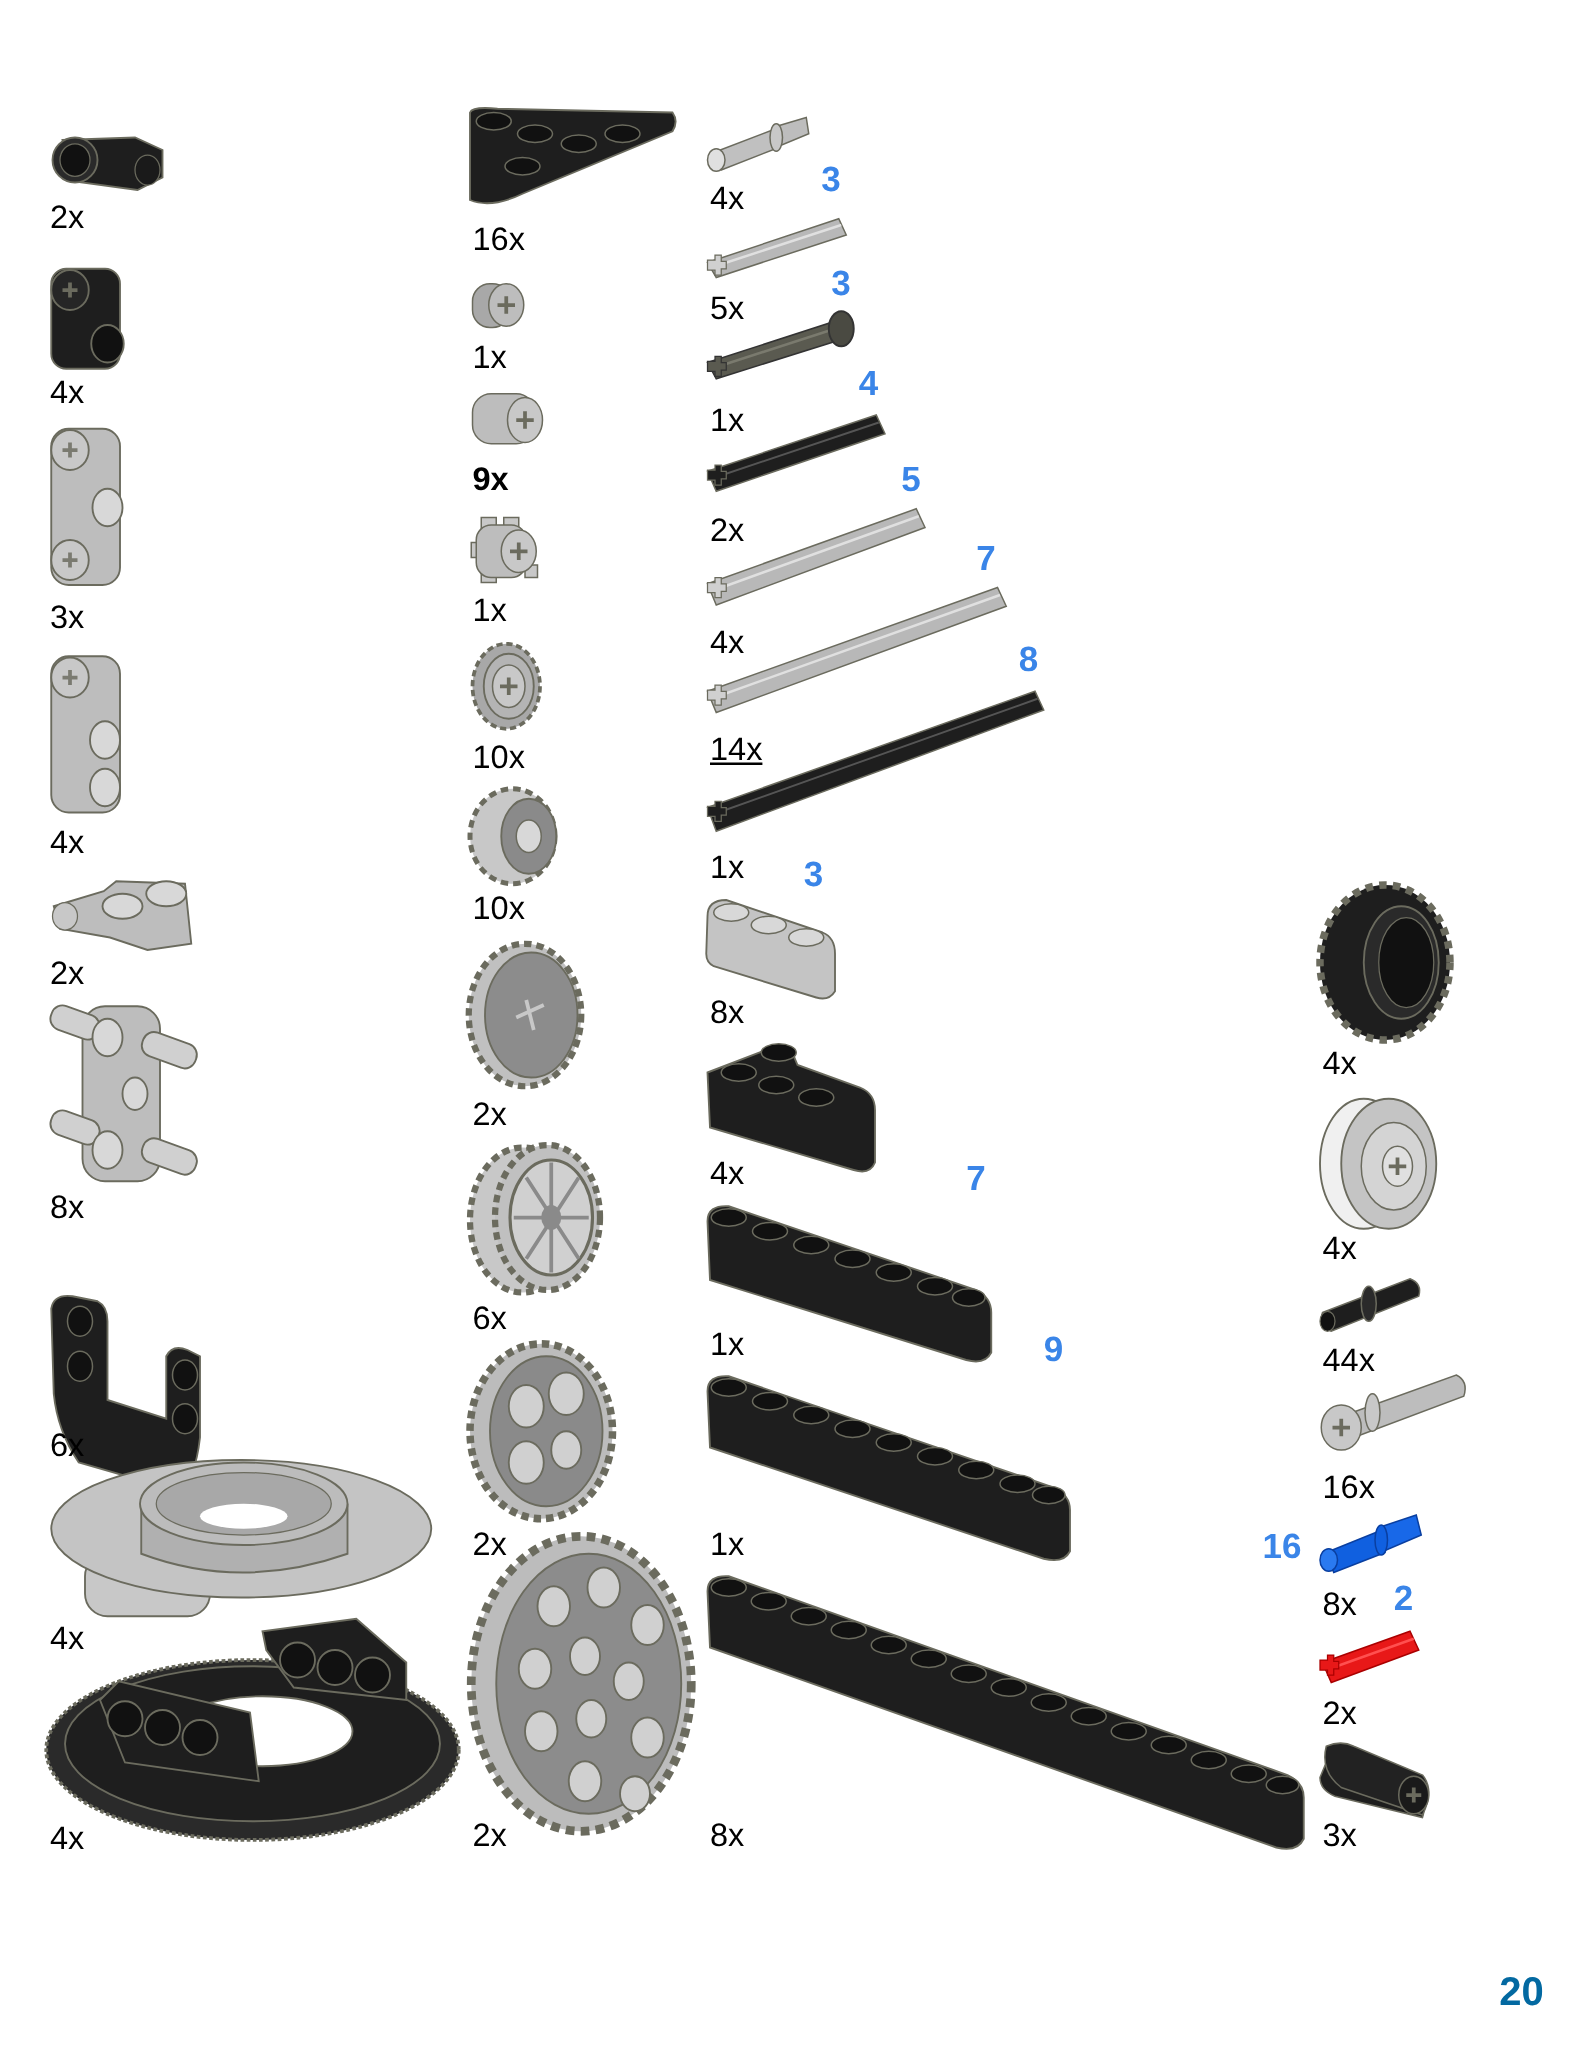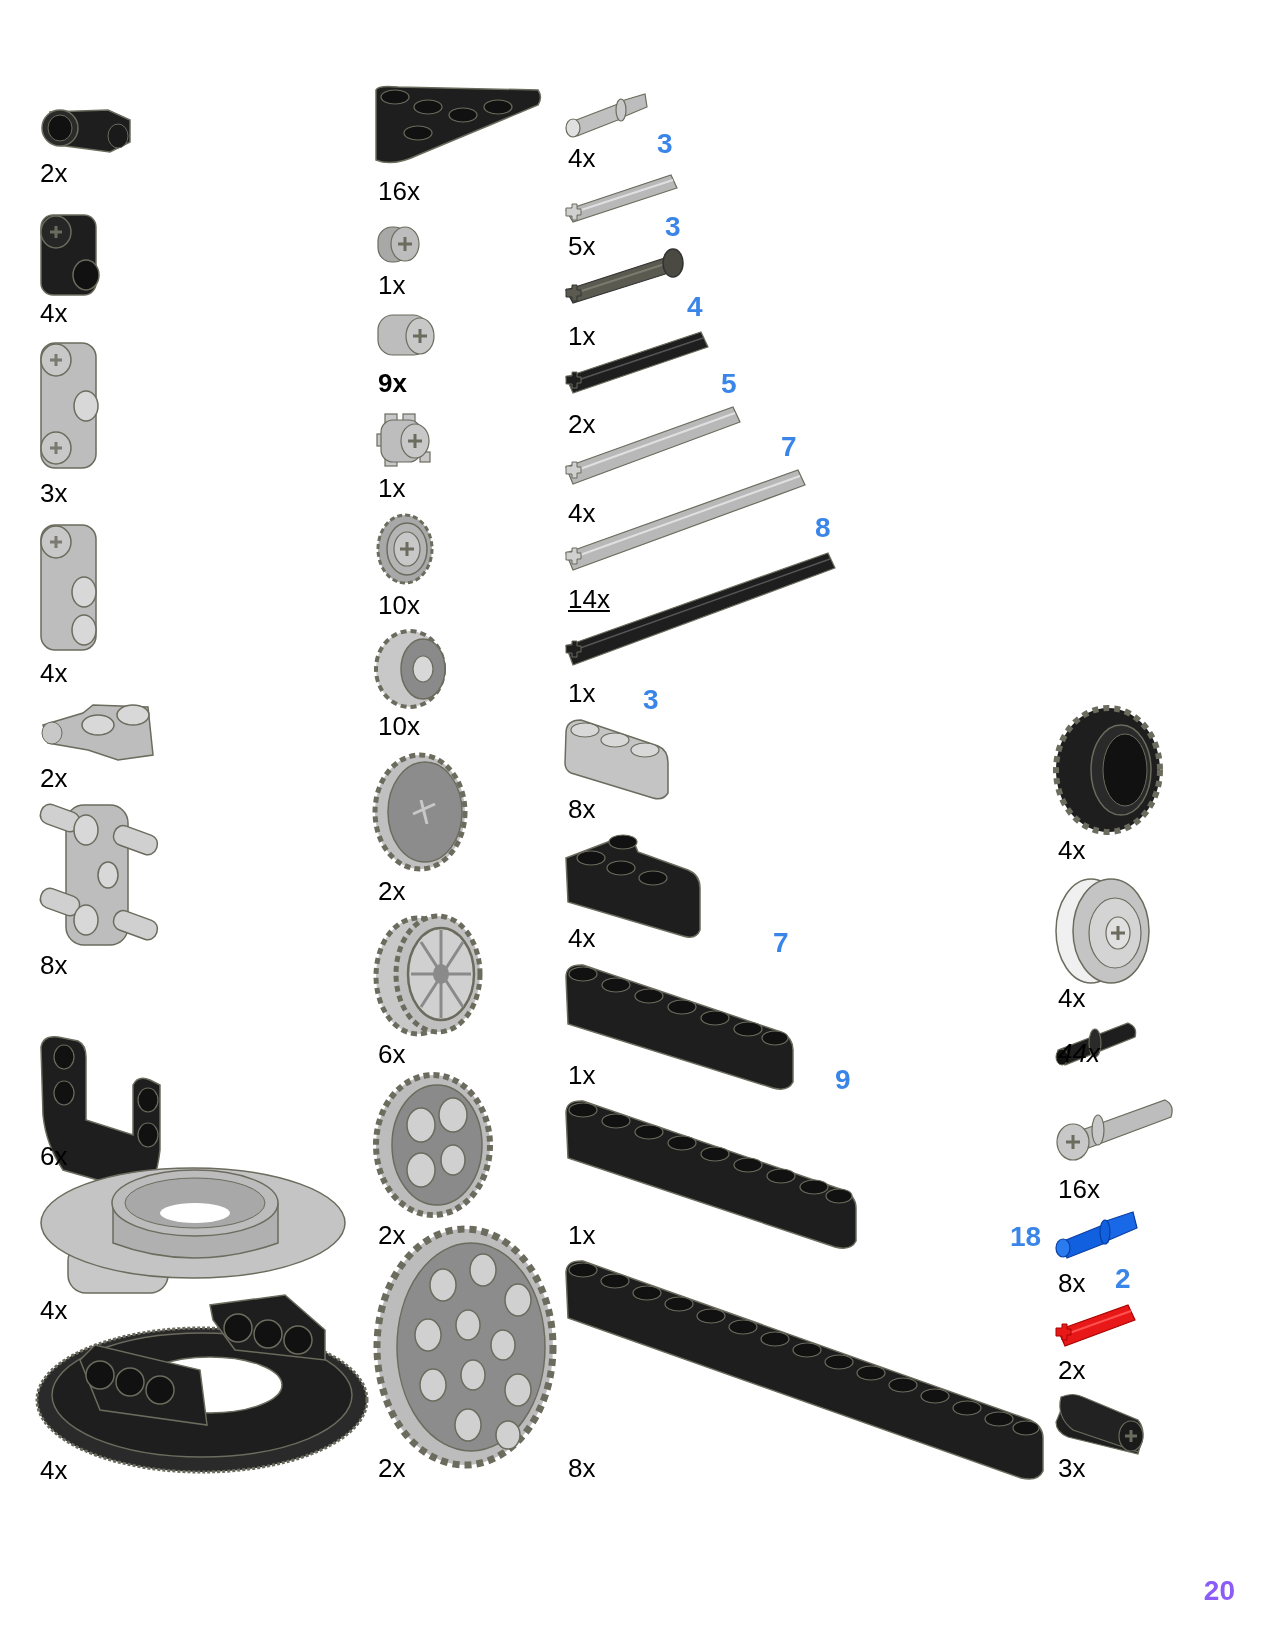--- a/index.html
+++ b/index.html
@@ -1,21 +1,21 @@
 <!DOCTYPE html>
 <html><head>
 <meta charset="utf-8">
 <style>
   html, body { margin: 0; padding: 0; background: #ffffff; }
   body { width: 1275px; height: 1650px; position: relative; overflow: hidden;
          font-family: "Liberation Sans", "DejaVu Sans", sans-serif; }
   .part { position: absolute; }
   .qty { position: absolute; font-size: 26px; color: #000; font-weight: normal; line-height: 1; }
   .len { position: absolute; font-size: 28px; color: #3a85e8; font-weight: bold; line-height: 1; }
-  .page-num { position: absolute; right: 40px; top: 1575px; font-size: 28px; font-weight: bold; color: #8b5cf6; }
+  .page-num { position: absolute; right: 40px; top: 1575px; font-size: 32px; font-weight: bold; color: #0369a1; }
   svg { display: block; overflow: visible; }
 </style>
 </head>
 <body>
 
 <div class="part" style="left:38px;top:100px;">
   <svg width="95" height="60" viewBox="0 0 95 60">
     <path d="M12 12 L70 10 L92 20 L92 42 L72 52 L20 45 Z" fill="#1e1e1e" stroke="#6b6b5e" stroke-width="1.5"></path>
     <ellipse cx="22" cy="28" rx="18" ry="18" fill="#2a2a2a" stroke="#6b6b5e" stroke-width="1.5"></ellipse>
     <ellipse cx="22" cy="28" rx="12" ry="13" fill="#111" stroke="#6b6b5e" stroke-width="1"></ellipse>
@@ -383,21 +383,21 @@
       <ellipse cx="276" cy="104" rx="14" ry="7"></ellipse>
         <ellipse cx="308" cy="115" rx="14" ry="7"></ellipse>
       <ellipse cx="340" cy="127" rx="14" ry="7"></ellipse>
         <ellipse cx="372" cy="138" rx="14" ry="7"></ellipse>
       <ellipse cx="404" cy="150" rx="14" ry="7"></ellipse>
         <ellipse cx="436" cy="161" rx="14" ry="7"></ellipse>
       <ellipse cx="463" cy="170" rx="13" ry="7"></ellipse>
     </g>
   </svg>
 </div>
-<div class="len" style="left:1010px;top:1223px;">18</div>
+<div class="len" style="left:1010px;top:1223px;">16</div>
 <div class="qty" style="left:568px;top:1455px;">8x</div>
 
 <div class="part" style="left:1053px;top:705px;">
   <svg width="110" height="130" viewBox="0 0 110 130">
     <ellipse cx="55" cy="65" rx="52" ry="62" fill="#1e1e1e" stroke="#6b6b5e" stroke-width="6" stroke-dasharray="6 5"></ellipse>
     <ellipse cx="68" cy="65" rx="30" ry="45" fill="#2a2a2a" stroke="#6b6b5e" stroke-width="1.5"></ellipse>
     <ellipse cx="72" cy="65" rx="22" ry="36" fill="#111" stroke="#6b6b5e" stroke-width="1"></ellipse>
   </svg>
 </div>
 <div class="qty" style="left:1058px;top:837px;">4x</div>
@@ -413,21 +413,21 @@
 </div>
 <div class="qty" style="left:1058px;top:985px;">4x</div>
 
 <div class="part" style="left:1053px;top:1015px;">
   <svg width="88" height="55" viewBox="0 0 88 55">
     <path d="M5 35 L75 8 Q85 12 82 22 L12 50 Q2 45 5 35 Z" fill="#1e1e1e" stroke="#6b6b5e" stroke-width="1.2"></path>
     <ellipse cx="42" cy="28" rx="6" ry="14" fill="#2a2a2a" stroke="#6b6b5e" stroke-width="1.2"></ellipse>
     <ellipse cx="9" cy="42" rx="6" ry="8" fill="#111" stroke="#6b6b5e" stroke-width="1"></ellipse>
   </svg>
 </div>
-<div class="qty" style="left:1058px;top:1040px;font-style:italic;">44x</div>
+<div class="qty" style="left:1058px;top:1075px;">44x</div>
 
 <div class="part" style="left:1053px;top:1095px;">
   <svg width="122" height="70" viewBox="0 0 122 70">
     <path d="M15 40 L112 5 Q122 10 118 22 L22 58 Z" fill="#bdbdbd" stroke="#6b6b5e" stroke-width="1.2"></path>
     <ellipse cx="45" cy="35" rx="6" ry="15" fill="#c8c8c8" stroke="#6b6b5e" stroke-width="1.2"></ellipse>
     <ellipse cx="20" cy="47" rx="16" ry="18" fill="#c8c8c8" stroke="#6b6b5e" stroke-width="1.2"></ellipse>
     <path d="M13 47 h14 M20 40 v14" stroke="#6b6b5e" stroke-width="3"></path>
   </svg>
 </div>
 <div class="qty" style="left:1058px;top:1176px;">16x</div>

